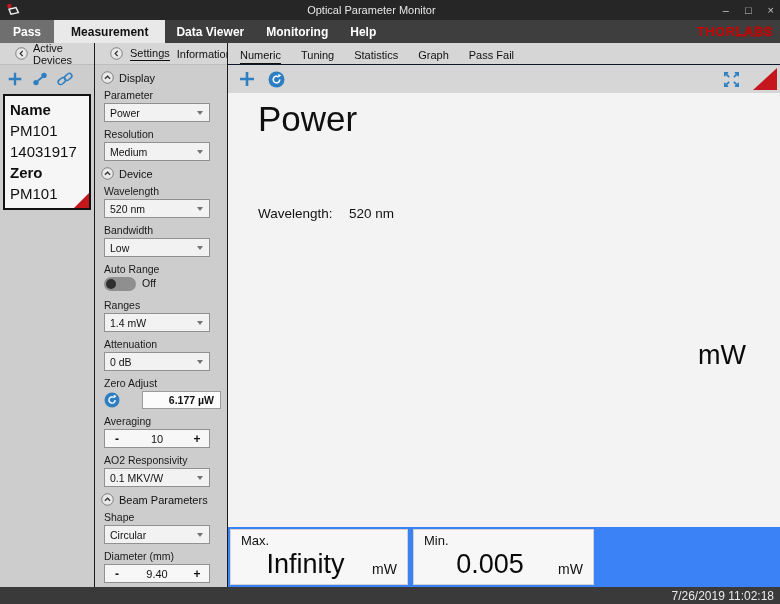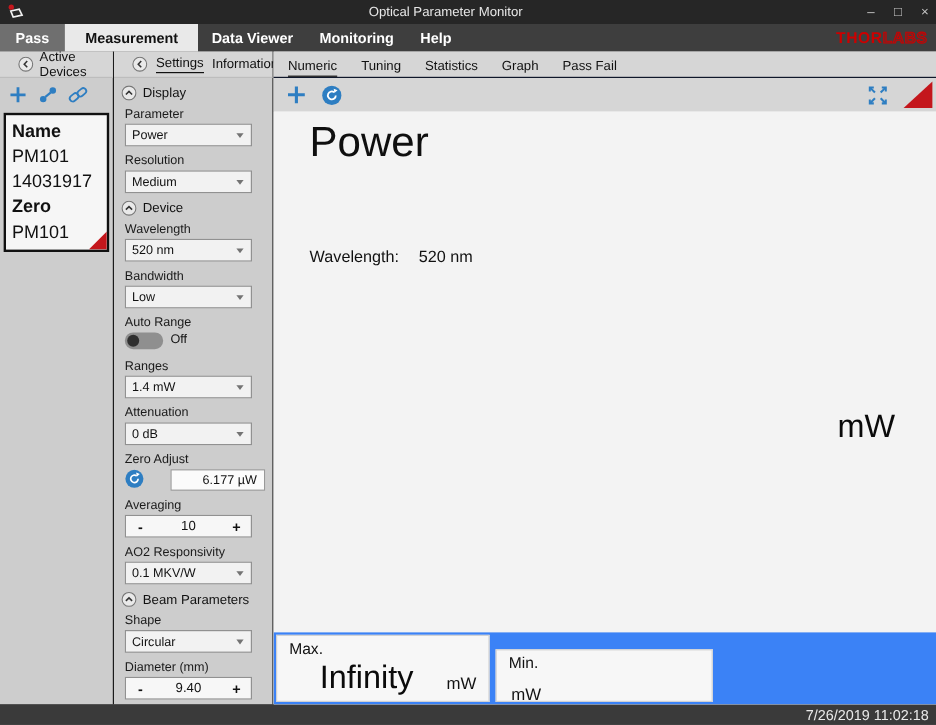--- a/index.html
+++ b/index.html
@@ -48,21 +48,21 @@
   .settings-content { padding:3px 6px 16px 6px; font-size:10.5px; overflow:hidden; }
   .section-header { display:flex; align-items:center; gap:5px; margin:3px 0 5px 0; font-size:11px; }
   .field { margin:0 0 6px 3px; }
   .field-label { margin-bottom:2px; color:#1a1a1a; }
   .dropdown { width:106px; height:19px; background:#f2f2f2; border:1px solid #919191;
               display:flex; align-items:center; justify-content:space-between; padding:0 6px 0 5px; }
   .dd-arrow { width:0; height:0; border-left:3.5px solid transparent; border-right:3.5px solid transparent; border-top:4px solid #737373; }
   .toggle-row { display:flex; align-items:flex-start; gap:6px; margin:1px 0 8px 0; }
   .toggle { width:32px; height:14px; border-radius:7px; background:#8f8f8f; position:relative; }
   .toggle-knob { position:absolute; left:2px; top:2px; width:10px; height:10px; border-radius:50%; background:#2f2f2f; }
-  .zero-row { display:flex; align-items:flex-start; gap:22px; margin:1px 0 2px 0; }
+  .zero-row { display:flex; align-items:center; gap:22px; margin:1px 0 2px 0;font-weight:bold; }
   .zero-field { width:82px; height:18px; background:#fbfbfb; border:1px solid #999;
                 display:flex; align-items:center; justify-content:flex-end; padding:0 6px; }
   .stepper { width:106px; height:19px; background:#f7f7f7; border:1px solid #919191; display:flex; align-items:center; font-size:11px; }
   .stepper .step-btn { width:24px; text-align:center; font-weight:bold; font-size:12px; }
   .stepper .step-value { flex:1; text-align:center; }
 
   
   .main { flex:1; display:flex; flex-direction:column; background:#f3f3f3; min-width:0; }
   .main-tabs { height:22px; background:#d6d6d6; display:flex; align-items:center; padding:0 2px;
                font-size:11px; border-bottom:1px solid #0f172a; }
@@ -78,21 +78,21 @@
 
   .main-content { flex:1; position:relative; background:#f3f3f3; overflow:hidden; }
   .power-title { position:absolute; left:30px; top:6px; font-size:35px; font-weight:400; color:#0f0f0f; }
   .wl-row { position:absolute; left:30px; top:113px; font-size:13.5px; display:flex; }
   .wl-row .wl-label { width:91px; }
   .reading-value { position:absolute; left:163px; top:196px; font-size:79px; font-weight:400; line-height:1; letter-spacing:-2px; color:#0a0a0a; }
   .reading-unit { position:absolute; left:470px; top:247px; font-size:27px; color:#0a0a0a; }
 
   .bottom-strip { position:absolute; left:0; right:0; bottom:0; height:60px; background:#3b82f6; display:flex; gap:5px; padding:2px; }
   .stat-box { width:178px; background:#f7f7f7; border:1px solid #d2d2d2; padding:3px 10px 4px 10px; display:flex; flex-direction:column; }
-  .stat-box.min { width:181px;margin-top:12px; }
+  .stat-box.min { width:181px; }
   .stat-label { font-size:13px; }
   .stat-row { flex:1; display:flex; align-items:center; }
   .stat-value { flex:1; text-align:center; font-size:27px; color:#0a0a0a; }
   .stat-unit { font-size:14px; margin-left:2px; padding-top:10px; }
 
   
   .statusbar { height:17px; background:#3a3a3a; color:#eaeaea; font-size:12px;
                display:flex; align-items:center; justify-content:flex-end; padding:0 6px; flex:0 0 auto; }
 
   svg { display:block; }
@@ -362,20 +362,21 @@
           <div class="stat-box">
             <div class="stat-label">Max.</div>
             <div class="stat-row">
               <span class="stat-value">Infinity</span>
               <span class="stat-unit">mW</span>
             </div>
           </div>
           <div class="stat-box min">
             <div class="stat-label">Min.</div>
             <div class="stat-row">
+              <span class="stat-value">0.005</span>
               <span class="stat-unit">mW</span>
             </div>
           </div>
         </div>
       </div>
     </main>
   </div>
 
   <div class="statusbar">
     <span>7/26/2019 11:02:18</span>

